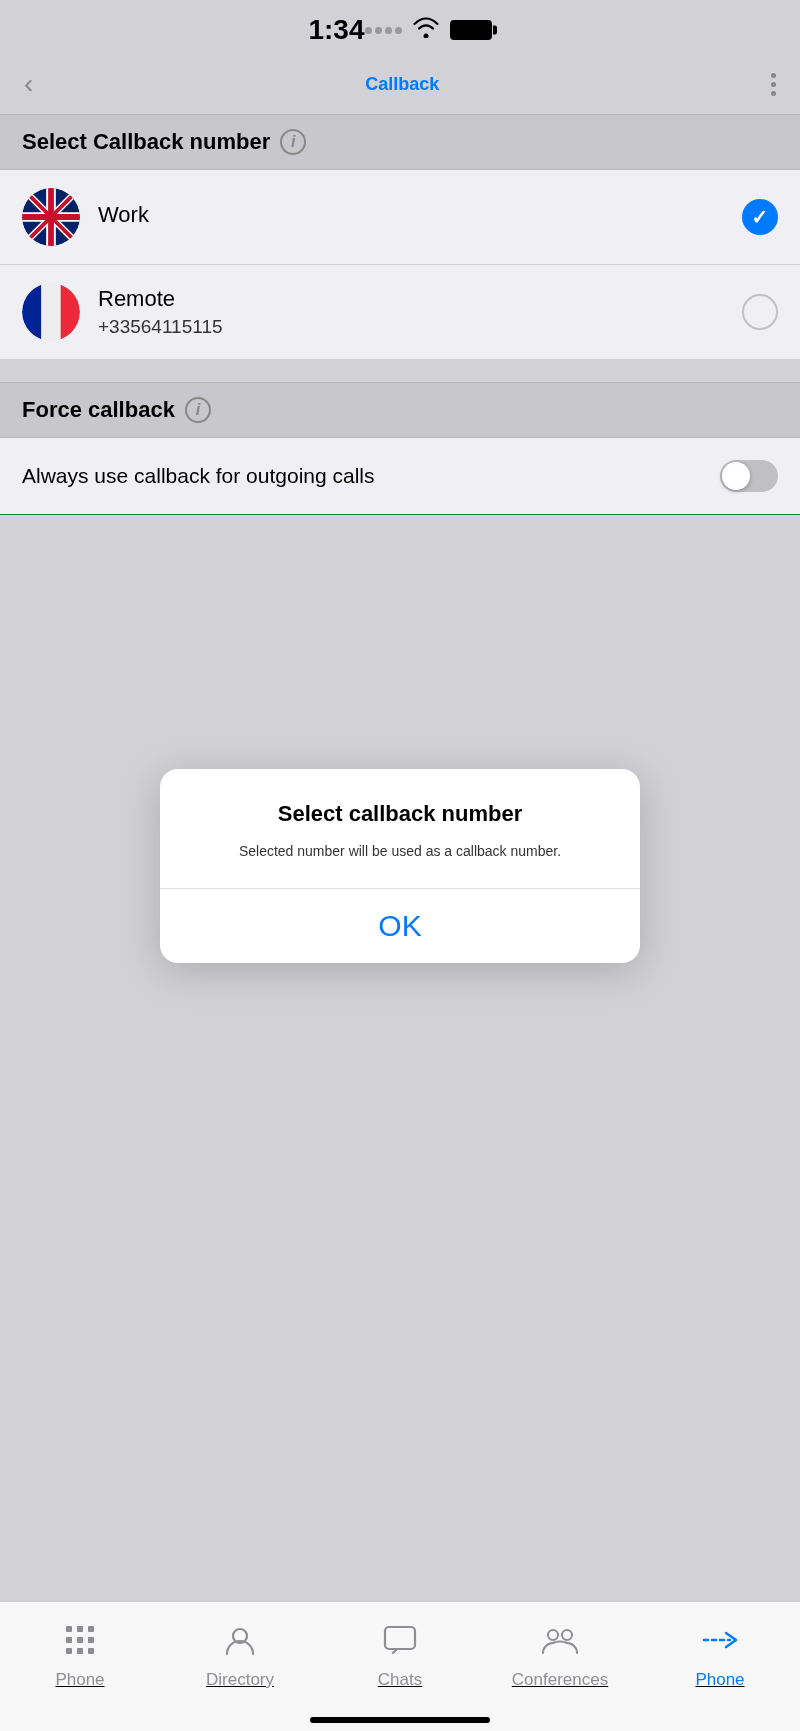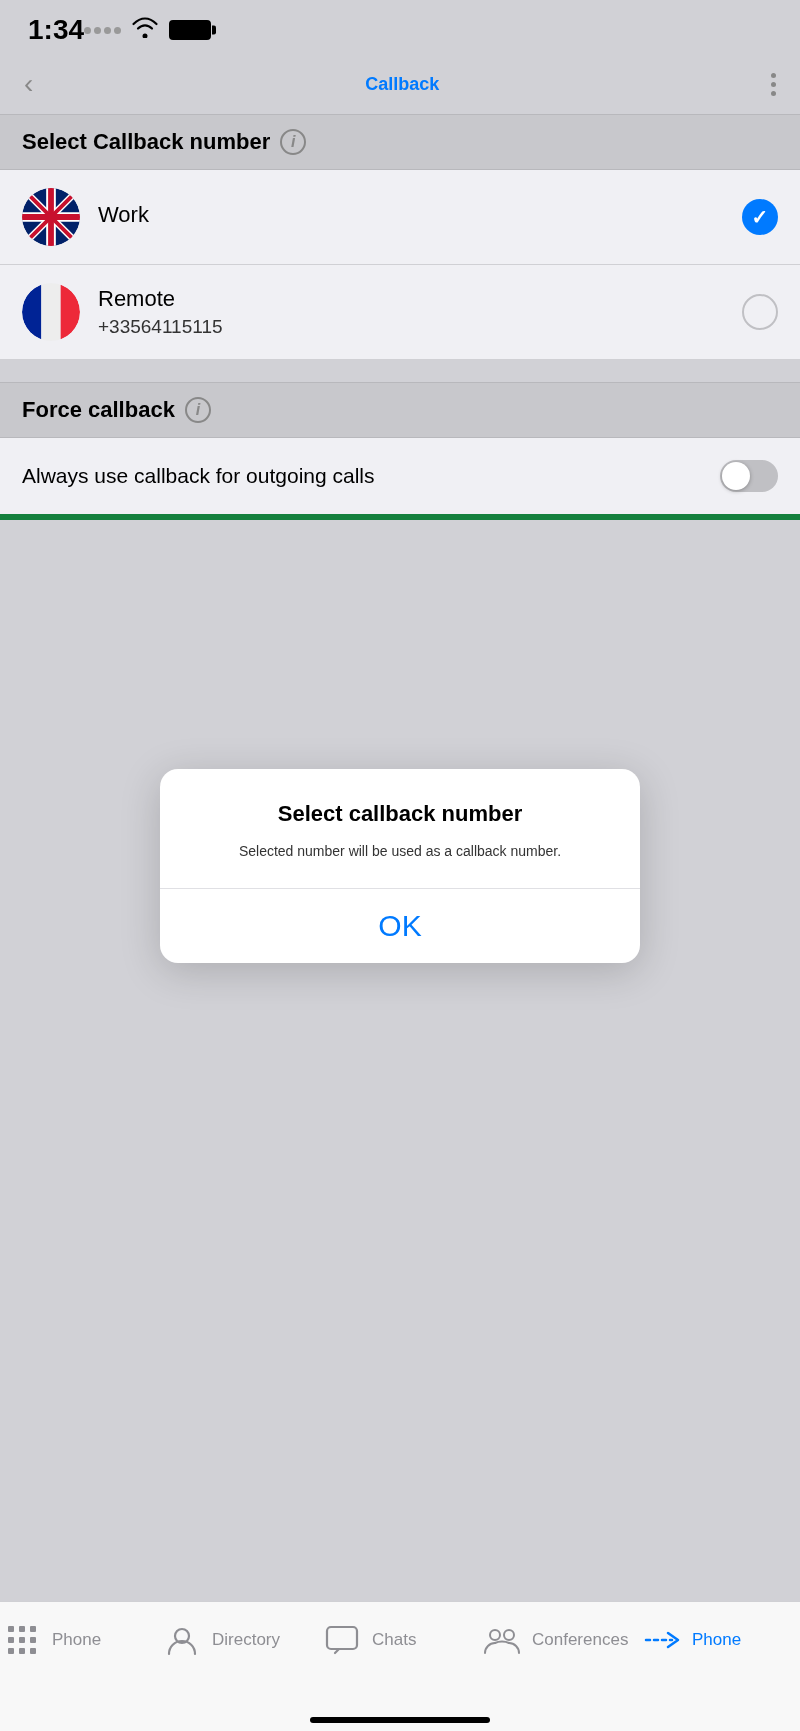--- a/index.html
+++ b/index.html
@@ -9,21 +9,21 @@
       height: 1731px;
       background: #d1d1d6;
       font-family: -apple-system, 'SF Pro Text', 'Helvetica Neue', Arial, sans-serif;
       position: relative;
       overflow: hidden;
     }
 
     
     .status-bar {
       display: flex;
-      justify-content: flex-start;
+      justify-content: center;
       align-items: center;
       padding: 14px 28px 8px 28px;
       background: #d1d1d6;
       height: 54px;
     }
     .status-time {
       font-size: 28px;
       font-weight: 700;
       color: #000;
     }
@@ -194,21 +194,21 @@
     
     .force-callback-section {
       margin-top: 0;
     }
     .toggle-row {
       display: flex;
       align-items: center;
       justify-content: space-between;
       padding: 22px 22px;
       background: #f0f0f4;
-      border-bottom: 6px solid #15803d;
+      border-bottom: 1px solid #15803d;
     }
     .toggle-label {
       font-size: 21px;
       color: #000;
     }
     .toggle {
       width: 58px;
       height: 32px;
       border-radius: 16px;
       background: #c0c0c4;
@@ -285,24 +285,25 @@
       background: #f8f8f8;
       border-top: 1px solid #d0d0d4;
       display: flex;
       align-items: flex-start;
       padding: 16px 0 10px 0;
       height: 130px;
     }
     .tab-item {
       flex: 1;
       display: flex;
-      flex-direction: row;
+      flex-direction: column;
       align-items: center;
       gap: 8px;
       cursor: pointer;
+      text-decoration: underline;
     }
     .tab-icon {
       width: 44px;
       height: 44px;
       display: flex;
       align-items: center;
       justify-content: center;
     }
     .tab-label {
       font-size: 17px;

